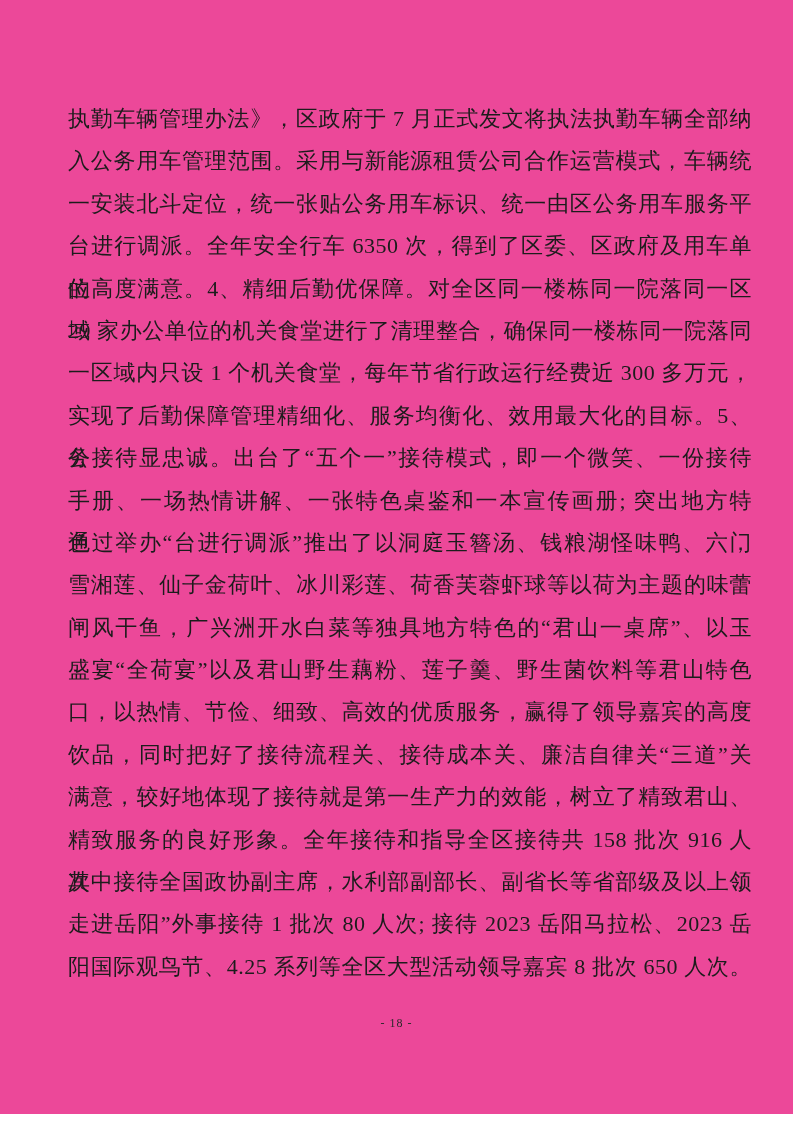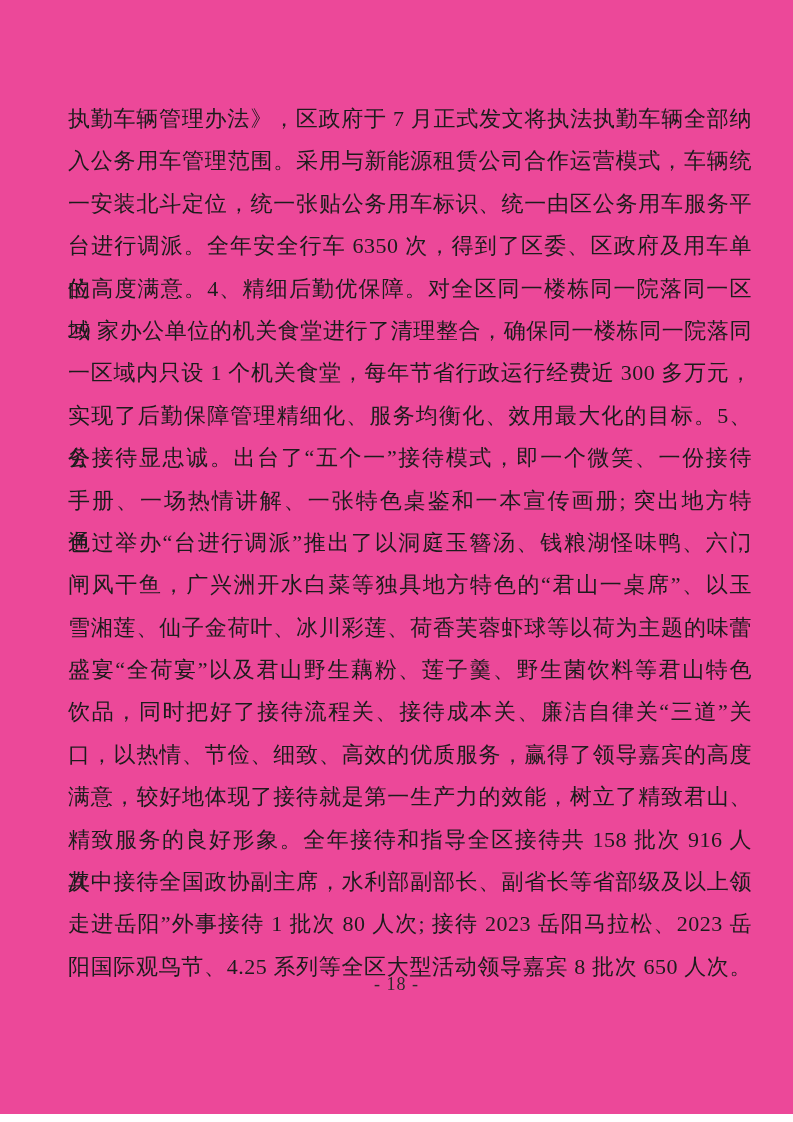--- a/index.html
+++ b/index.html
@@ -30,23 +30,23 @@
     text-align: justify;
     text-align-last: justify;
     text-justify: inter-character;
     letter-spacing: 0.5px;
     color: #1c1c1c;
   }
   .page-footer {
     position: absolute;
     left: 0;
     right: 0;
-    top: 973px;
+    top: 1012px;
     text-align: center;
-    font-size: 18px;
+    font-size: 12px;
     line-height: 22px;
     color: #2a2a2a;
     font-family: "Liberation Serif", "DejaVu Serif", serif;
     letter-spacing: 1px;
   }
 </style>
 </head>
 <body>
 
 <div class="page">
@@ -55,25 +55,25 @@
       <div class="text-line">入公务用车管理范围。采用与新能源租赁公司合作运营模式，车辆统</div>
       <div class="text-line">一安装北斗定位，统一张贴公务用车标识、统一由区公务用车服务平</div>
       <div class="text-line">台进行调派。全年安全行车 6350 次，得到了区委、区政府及用车单位</div>
       <div class="text-line">的高度满意。4、精细后勤优保障。对全区同一楼栋同一院落同一区域</div>
       <div class="text-line">29 家办公单位的机关食堂进行了清理整合，确保同一楼栋同一院落同</div>
       <div class="text-line">一区域内只设 1 个机关食堂，每年节省行政运行经费近 300 多万元，</div>
       <div class="text-line">实现了后勤保障管理精细化、服务均衡化、效用最大化的目标。5、公</div>
       <div class="text-line">务接待显忠诚。出台了“五个一”接待模式，即一个微笑、一份接待</div>
       <div class="text-line">手册、一场热情讲解、一张特色桌鉴和一本宣传画册; 突出地方特色，</div>
       <div class="text-line">通过举办“台进行调派”推出了以洞庭玉簪汤、钱粮湖怪味鸭、六门</div>
+      <div class="text-line">雪湘莲、仙子金荷叶、冰川彩莲、荷香芙蓉虾球等以荷为主题的味蕾</div>
       <div class="text-line">闸风干鱼，广兴洲开水白菜等独具地方特色的“君山一桌席”、以玉</div>
-      <div class="text-line">雪湘莲、仙子金荷叶、冰川彩莲、荷香芙蓉虾球等以荷为主题的味蕾</div>
       <div class="text-line">盛宴“全荷宴”以及君山野生藕粉、莲子羹、野生菌饮料等君山特色</div>
+      <div class="text-line">口，以热情、节俭、细致、高效的优质服务，赢得了领导嘉宾的高度</div>
       <div class="text-line">饮品，同时把好了接待流程关、接待成本关、廉洁自律关“三道”关</div>
-      <div class="text-line">口，以热情、节俭、细致、高效的优质服务，赢得了领导嘉宾的高度</div>
       <div class="text-line">满意，较好地体现了接待就是第一生产力的效能，树立了精致君山、</div>
       <div class="text-line">精致服务的良好形象。全年接待和指导全区接待共 158 批次 916 人次，</div>
       <div class="text-line">其中接待全国政协副主席，水利部副部长、副省长等省部级及以上领</div>
       <div class="text-line">走进岳阳”外事接待 1 批次 80 人次; 接待 2023 岳阳马拉松、2023 岳</div>
       <div class="text-line">阳国际观鸟节、4.25 系列等全区大型活动领导嘉宾 8 批次 650 人次。</div>
     </div>
   <div class="page-footer">- 18 -</div>
 </div>
 
 </body></html>

